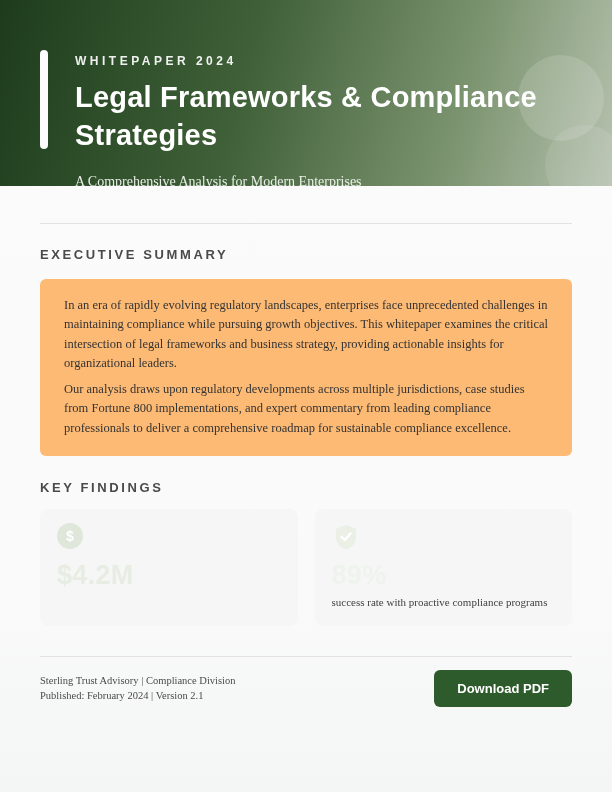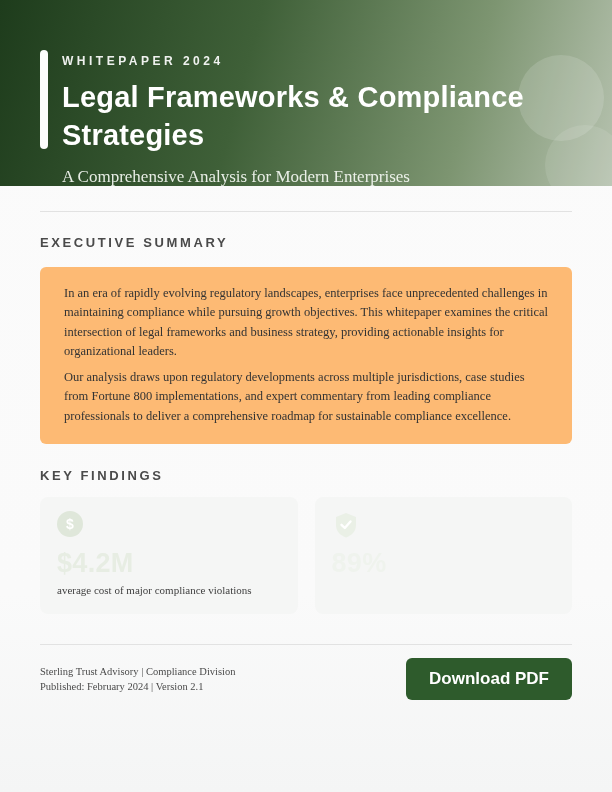--- a/index.html
+++ b/index.html
@@ -23,43 +23,43 @@
   }
   .deco-circle.c1 { width: 86px; height: 86px; left: 518px; top: 55px; }
   .deco-circle.c2 { width: 80px; height: 80px; left: 545px; top: 125px; background: rgba(255,255,255,0.10); }
   .accent-bar {
     position: absolute;
     left: 40px; top: 50px;
     width: 8px; height: 99px;
     background: #fcfdfc;
     border-radius: 4px;
   }
-  .hero-text { position: absolute; left: 62px; top: 54px; width: 505px; }
+  .hero-text { position: absolute; left: 75px; top: 54px; width: 505px; }
   .eyebrow {
     color: rgba(255,255,255,0.92);
     font-size: 12px;
     font-weight: bold;
     letter-spacing: 3.5px;
   }
   .hero-title {
     margin-top: 10px;
     color: #ffffff;
     font-size: 29px;
     font-weight: bold;
     line-height: 38px;
     letter-spacing: 0.2px;
   }
   .hero-subtitle {
-    margin-top: 13px;
-    font-family: "Liberation Serif", serif;
-    font-size: 17px;
+    margin-top: 20px;
+    font-family: "Liberation Serif", serif;
+    font-size: 14px;
     color: rgba(246,250,244,0.92);
   }
   
-  .content { padding: 0 40px; }
+  .content { padding: 12px 40px; }
   .divider { border: none; border-top: 1px solid #e2e2e2; height: 0; }
   .divider.top { margin-top: 25px; }
   .divider.bottom { margin-top: 30px; }
   .section-heading {
     font-size: 13px;
     font-weight: bold;
     color: #4a4a4a;
     letter-spacing: 2.6px;
   }
   .section-heading.exec { margin-top: 23px; }
@@ -125,21 +125,21 @@
     font-family: "Liberation Serif", serif;
     font-size: 10.5px;
     line-height: 15px;
     color: #4a4a4a;
   }
   .download-btn {
     border: none;
     background: #2e5b2c;
     color: #ffffff;
     font-family: "Liberation Sans", sans-serif;
-    font-size: 17px;
+    font-size: 13px;
     font-weight: bold;
     padding: 11px 23px;
     border-radius: 6px;
     cursor: pointer;
   }
 </style>
 </head>
 <body>
 
 <div class="hero">
@@ -169,31 +169,31 @@
   <div class="cards">
 
 
     <div class="card">
       <div class="card-icon">
         <div class="dollar-badge">
           <span>$</span>
         </div>
       </div>
       <div class="card-value faint">$4.2M</div>
-      <div class="card-caption">average cost of major compliance violations</div>
     </div>
 
     <div class="card">
       <div class="card-icon">
         <svg width="28" height="28" viewBox="0 0 28 28">
           <path d="M14 2 L24 6 V14 C24 20.5 19.5 24.5 14 26.5 C8.5 24.5 4 20.5 4 14 V6 Z" fill="#eaf0e6"></path>
           <polyline points="9.5,13.8 12.8,17 18.5,10.5" fill="none" stroke="#ffffff" stroke-width="2.4" stroke-linecap="round" stroke-linejoin="round"></polyline>
         </svg>
       </div>
       <div class="card-value fainter">89%</div>
+      <div class="card-caption">success rate with proactive compliance programs</div>
     </div>
 
   </div>
 
   <hr class="divider bottom">
 
   <div class="footer">
     <div class="footer-meta">
       <div>Sterling Trust Advisory | Compliance Division</div>
       <div>Published: February 2024 | Version 2.1</div>

